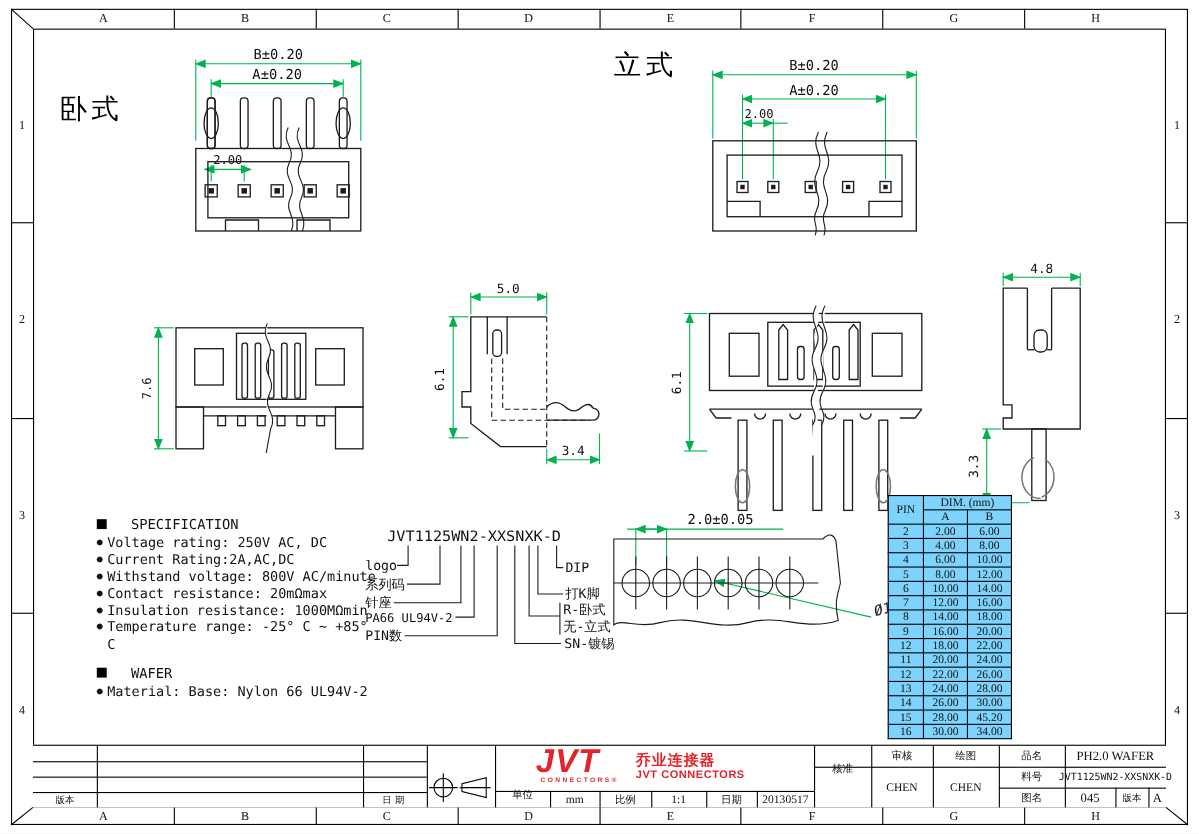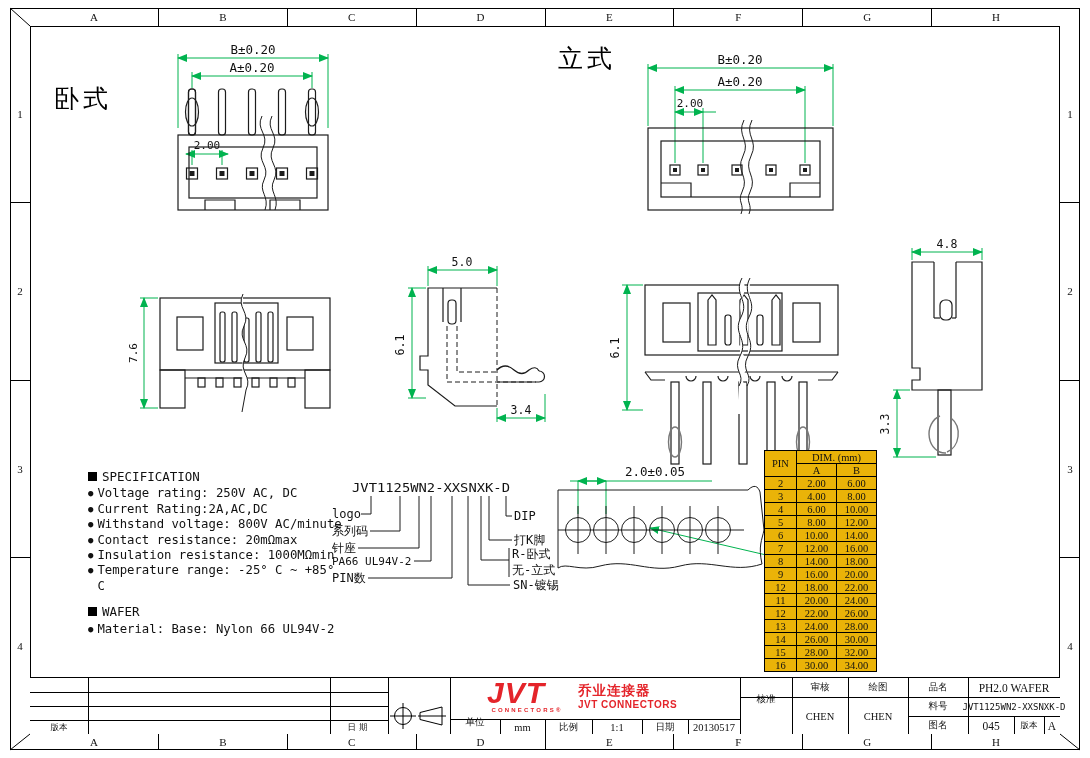--- a/index.html
+++ b/index.html
@@ -14,28 +14,28 @@
   .zone-band.v{top:26px;height:708px;width:20px;flex-direction:column}
   .zone-band.left{left:10px}.zone-band.right{left:1060px}
   .zone-band.h .zone-cell + .zone-cell{border-left:1px solid #000}
   .zone-band.v .zone-cell + .zone-cell{border-top:1px solid #000}
   .zone-cell{flex:1;display:flex;align-items:center;justify-content:center}
   .big-label{position:absolute;font-family:"DejaVu Sans",sans-serif;font-size:25px;letter-spacing:4px;color:#000}
   svg{position:absolute;overflow:visible}
   svg text{font-family:"DejaVu Sans Mono","Liberation Mono",monospace;fill:#111}
   
   .spec{position:absolute;left:88px;top:469px;width:260px;font-size:12.3px;line-height:15.4px}
-  .spec-title{display:flex;align-items:center;gap:5px;font-size:12.5px;margin-bottom:2px}
+  .spec-title{display:flex;align-items:center;gap:22px;font-size:12.5px;margin-bottom:2px}
   .sq{display:inline-block;width:9px;height:9px;background:#000}
   .spec-item{display:flex;gap:4px}
   .spec-item .bullet{font-size:9px;line-height:15.4px}
   .spec-gap{height:10px}
   .spec-indent{padding-left:84px}
   
-  table.pin{position:absolute;left:764px;top:450px;border-collapse:collapse;background:#eab308}
+  table.pin{position:absolute;left:807px;top:450px;border-collapse:collapse;background:#7dd3fc}
   table.pin th,table.pin td{border:1px solid #000;font:10.5px "Liberation Serif",serif;font-weight:normal;
     text-align:center;height:13px;padding:0 2px}
   table.pin .c1{width:32px}.c2{width:40px}.c3{width:40px}
   
   .tol{position:absolute;left:928px;top:604px;width:132px;border:1px solid #000;background:#fff;
        font-family:"Liberation Serif",serif}
   .tol-head{height:15px;display:flex;align-items:center;justify-content:center;font-size:8px;letter-spacing:1px;border-bottom:1px solid #000}
   .tol-row{height:13px;display:flex;align-items:center;justify-content:center;gap:9px;font-size:9.5px}
   .tol-row + .tol-row{border-top:1px solid #000}
   
@@ -517,21 +517,21 @@
           <td>28.00</td>
         </tr>
         <tr>
           <td>14</td>
           <td>26.00</td>
           <td>30.00</td>
         </tr>
         <tr>
           <td>15</td>
           <td>28.00</td>
-          <td>32.00</td>
+          <td>45.20</td>
         </tr>
         <tr>
           <td>16</td>
           <td>30.00</td>
           <td>34.00</td>
         </tr>
       </tbody>
   </table>
 
 

